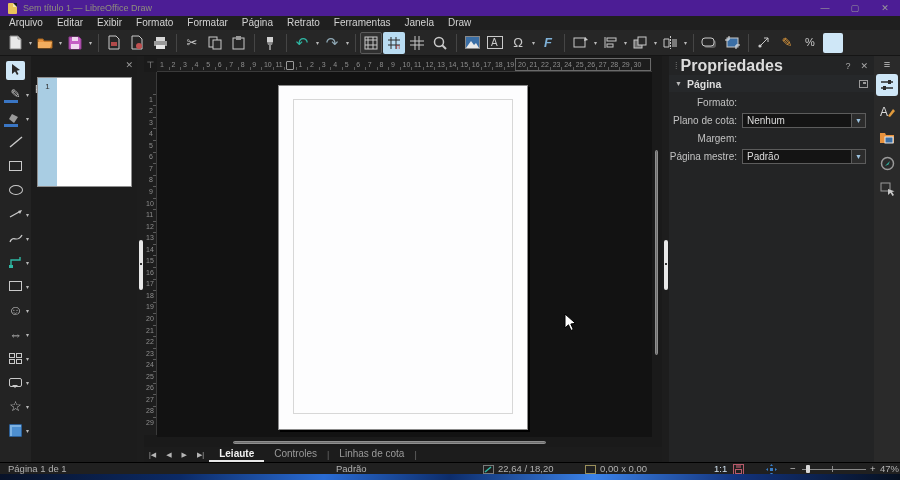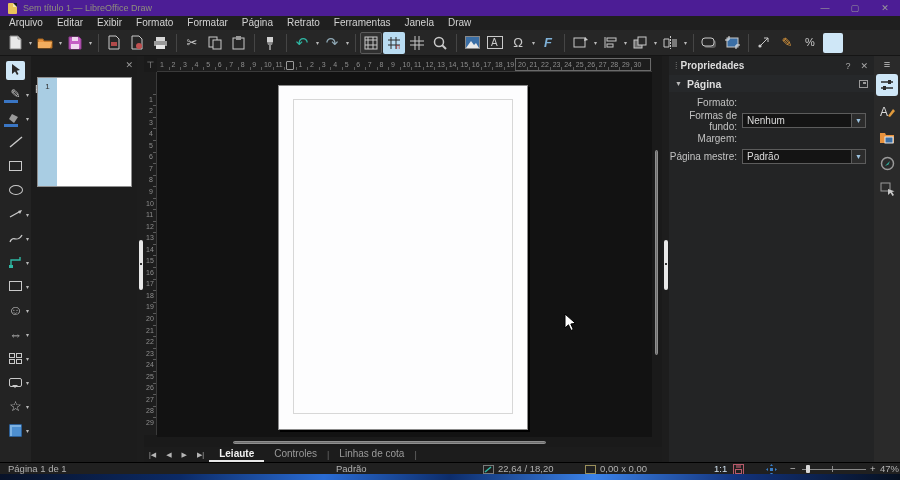--- a/index.html
+++ b/index.html
@@ -73,21 +73,21 @@
   
   .doctabs { position:absolute; left:144px; top:447px; width:518px; height:15px; background:#1c1c1c; display:flex; align-items:center; }
   .nav-arrow { font-size:7px; color:#b5b5b5; padding:0 5px; }
   .dtab { font-size:10px; color:#9a9a9a; padding:0 10px; height:15px; line-height:14px; }
   .dtab.active { color:#f2f2f2; font-weight:bold; border-bottom:2px solid #e8e8e8; }
   .dtab-sep { color:#6a6a6a; font-size:9px; }
   
   .sidepanel { position:absolute; left:669px; top:56px; width:205px; height:406px; background:#232425; }
   .sp-header { height:19px; display:flex; align-items:center; padding:0 6px; }
   .grip { color:#7a7a7a; font-size:9px; letter-spacing:-1px; margin-right:4px; }
-  .sp-title { font-size:10px; font-weight:bold; color:#dcdcdc; }
+  .sp-title { font-size:16px; font-weight:bold; color:#dcdcdc; }
   .sp-hbtn { font-size:9px; color:#a8a8a8; margin-left:10px; }
   .sp-hbtn.first { margin-left:auto; }
   .sec-header { height:17px; display:flex; align-items:center; padding:0 6px; background:#26282a; }
   .sec-chev { font-size:7px; color:#b9b9b9; margin-right:5px; }
   .sec-title { font-size:10.5px; font-weight:bold; color:#dcdcdc; }
   .float-icon { margin-left:auto; width:9px; height:8px; border:1px solid #9a9a9a; position:relative; }
   .float-icon::after { content:""; position:absolute; right:1px; top:1px; width:3px; height:2px; background:#9a9a9a; }
   .prow { display:flex; align-items:center; margin:3px 8px 0 0; height:15px; }
   .plabel { width:73px; text-align:right; font-size:10px; color:#c2c2c2; padding-right:5px; flex:none; }
   .pfield { flex:1; height:15px; background:#141414; border:1px solid #5c5c5c; display:flex; align-items:center; font-size:10px; color:#dcdcdc; padding-left:4px; }
@@ -609,21 +609,21 @@
     <div class="sec-header">
       <span class="sec-chev">▼</span>
       <span class="sec-title">Página</span>
       <span class="float-icon"></span>
     </div>
 
     <div class="prow">
       <span class="plabel">Formato:</span>
     </div>
     <div class="prow">
-      <span class="plabel">Formas de fundo:</span>
+      <span class="plabel">Plano de cota:</span>
       <div class="pfield">
         <span>Nenhum</span>
         <span class="cbtn">▼</span>
       </div>
     </div>
     <div class="prow">
       <span class="plabel">Margem:</span>
     </div>
     <div class="prow">
       <span class="plabel">Página mestre:</span>

